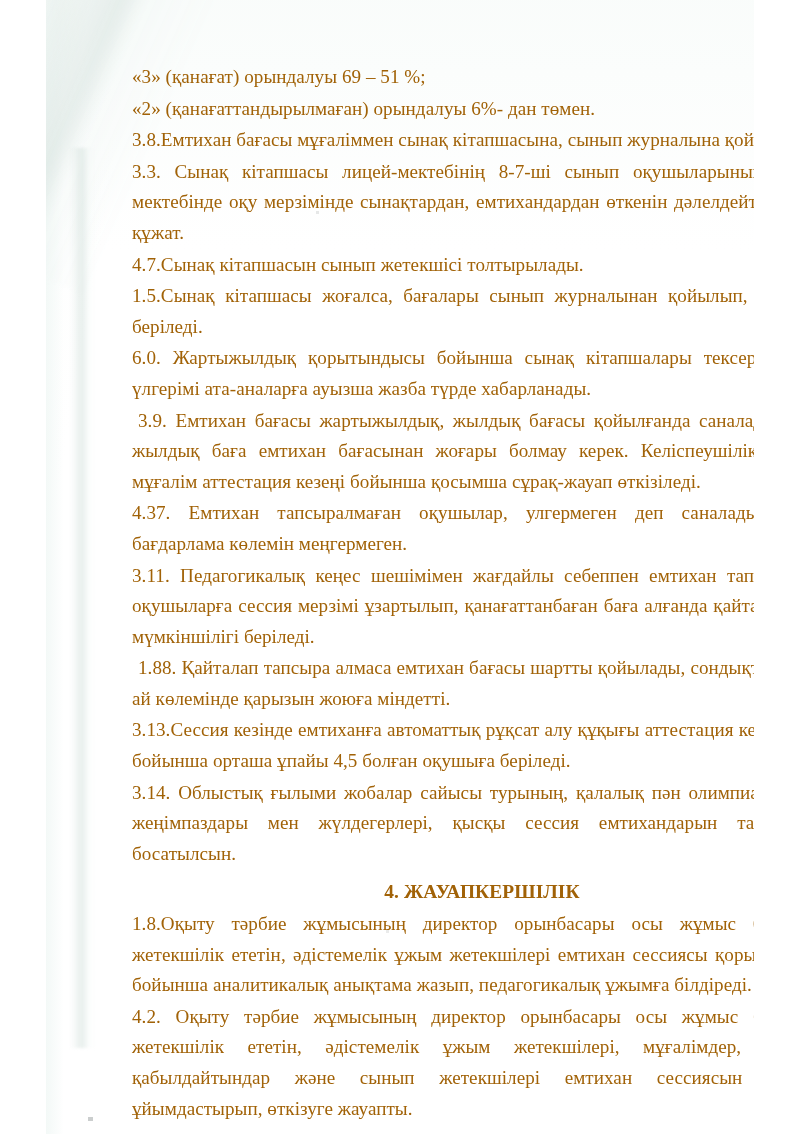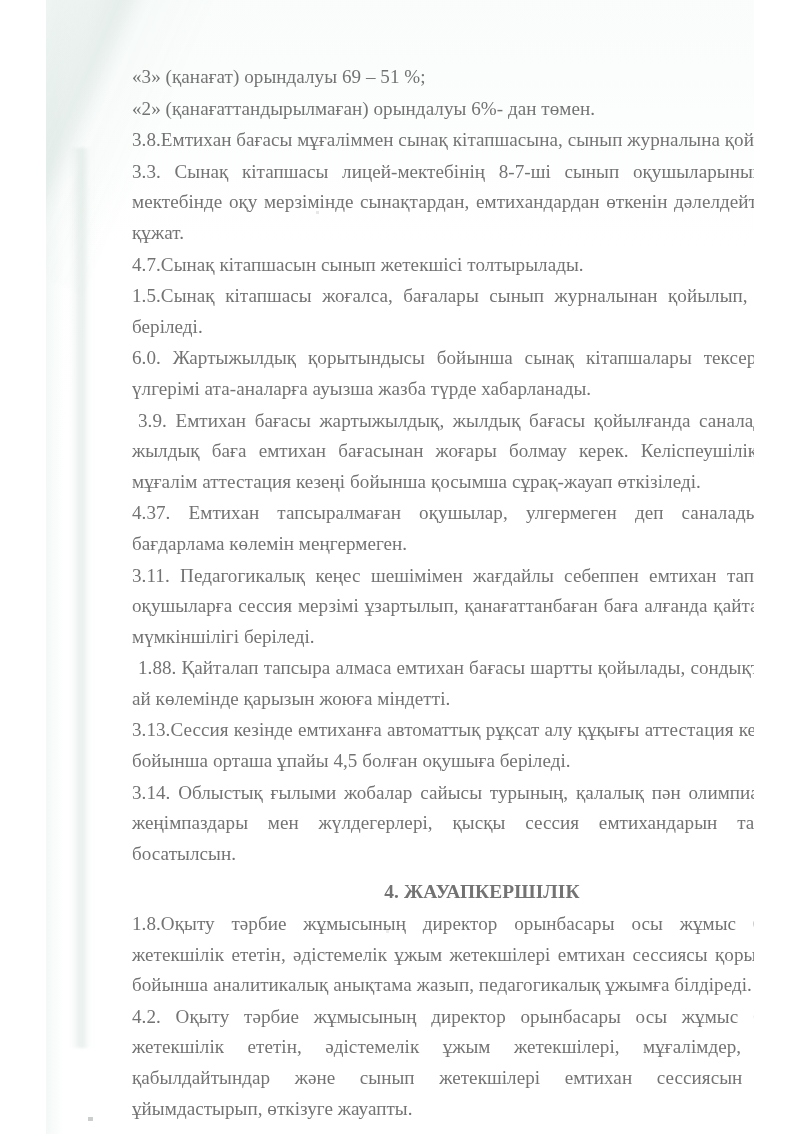--- a/index.html
+++ b/index.html
@@ -10,21 +10,21 @@
   }
 
   .page {
     position: relative;
     width: 708px;
     height: 1134px;
     margin: 0 auto;
     background: #ffffff;
     overflow: hidden;
     font-family: "Liberation Serif", "DejaVu Serif", serif;
-    color: #737373;
+    color: #a16207;
   }
 
   
   .scan-tint {
     position: absolute;
     inset: 0;
     background:
       linear-gradient(100deg, rgba(236,243,240,0.85) 0%, rgba(250,252,251,0.35) 5%, rgba(255,255,255,0) 11%),
       linear-gradient(180deg, rgba(247,251,249,0.7) 0%, rgba(255,255,255,0) 22%);
     pointer-events: none;

